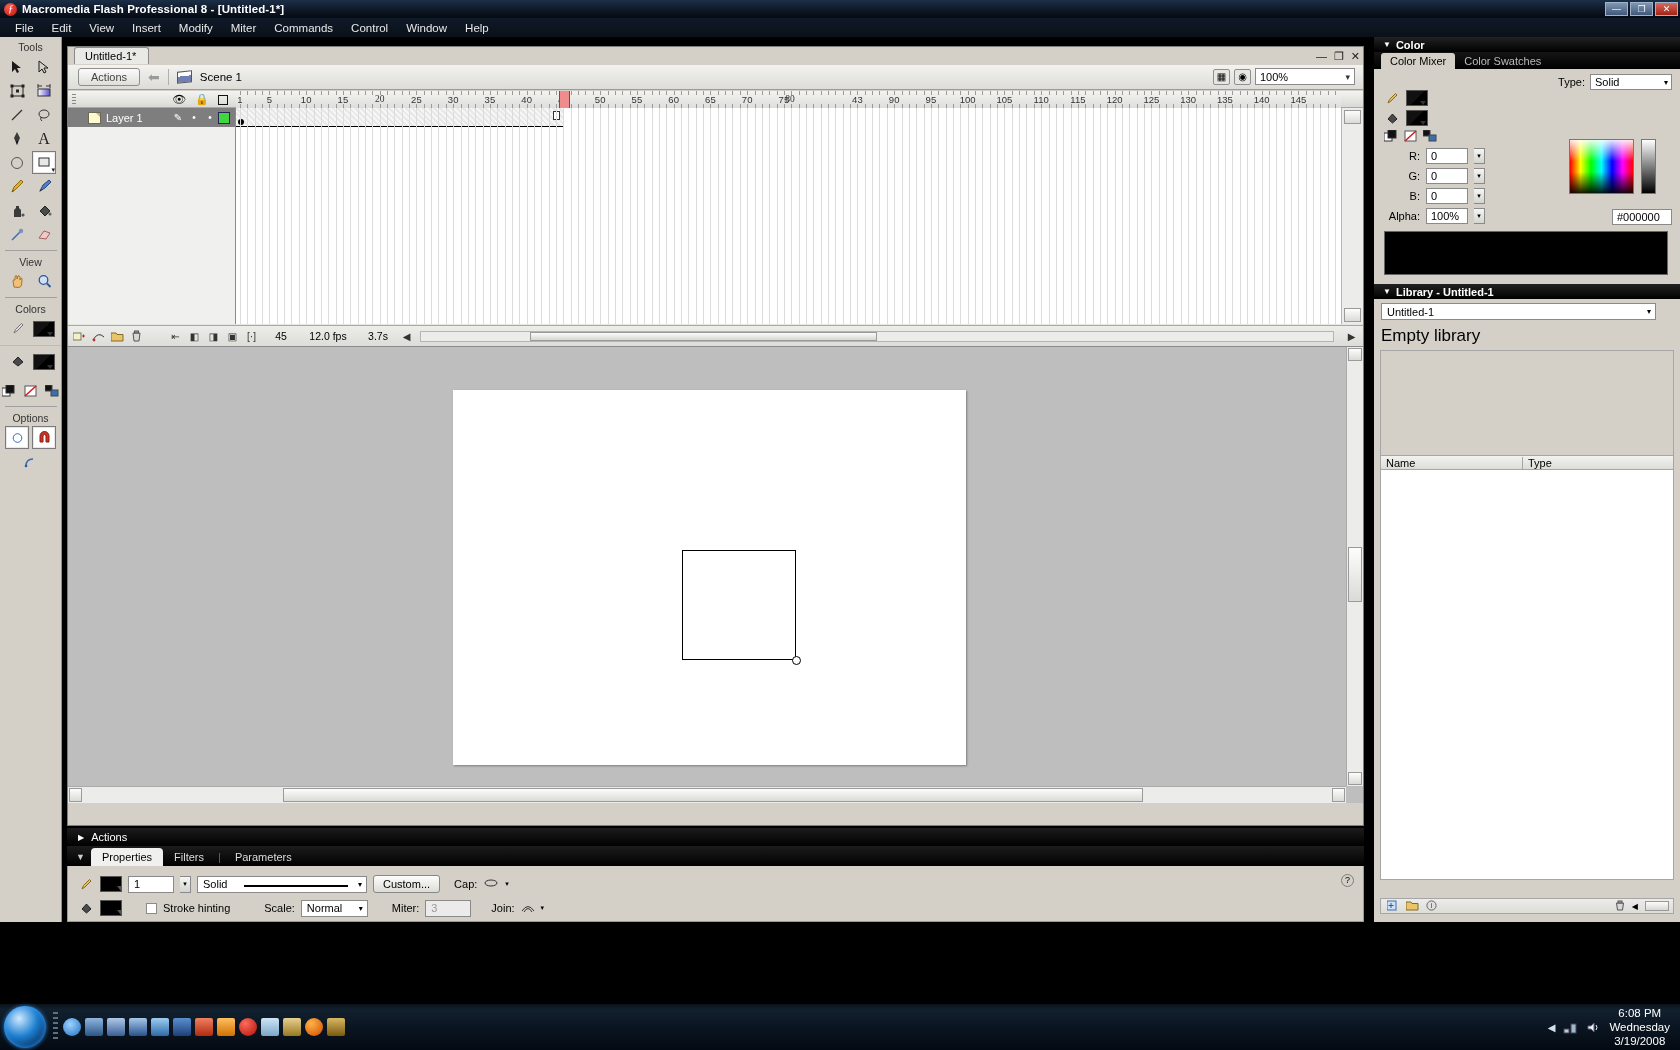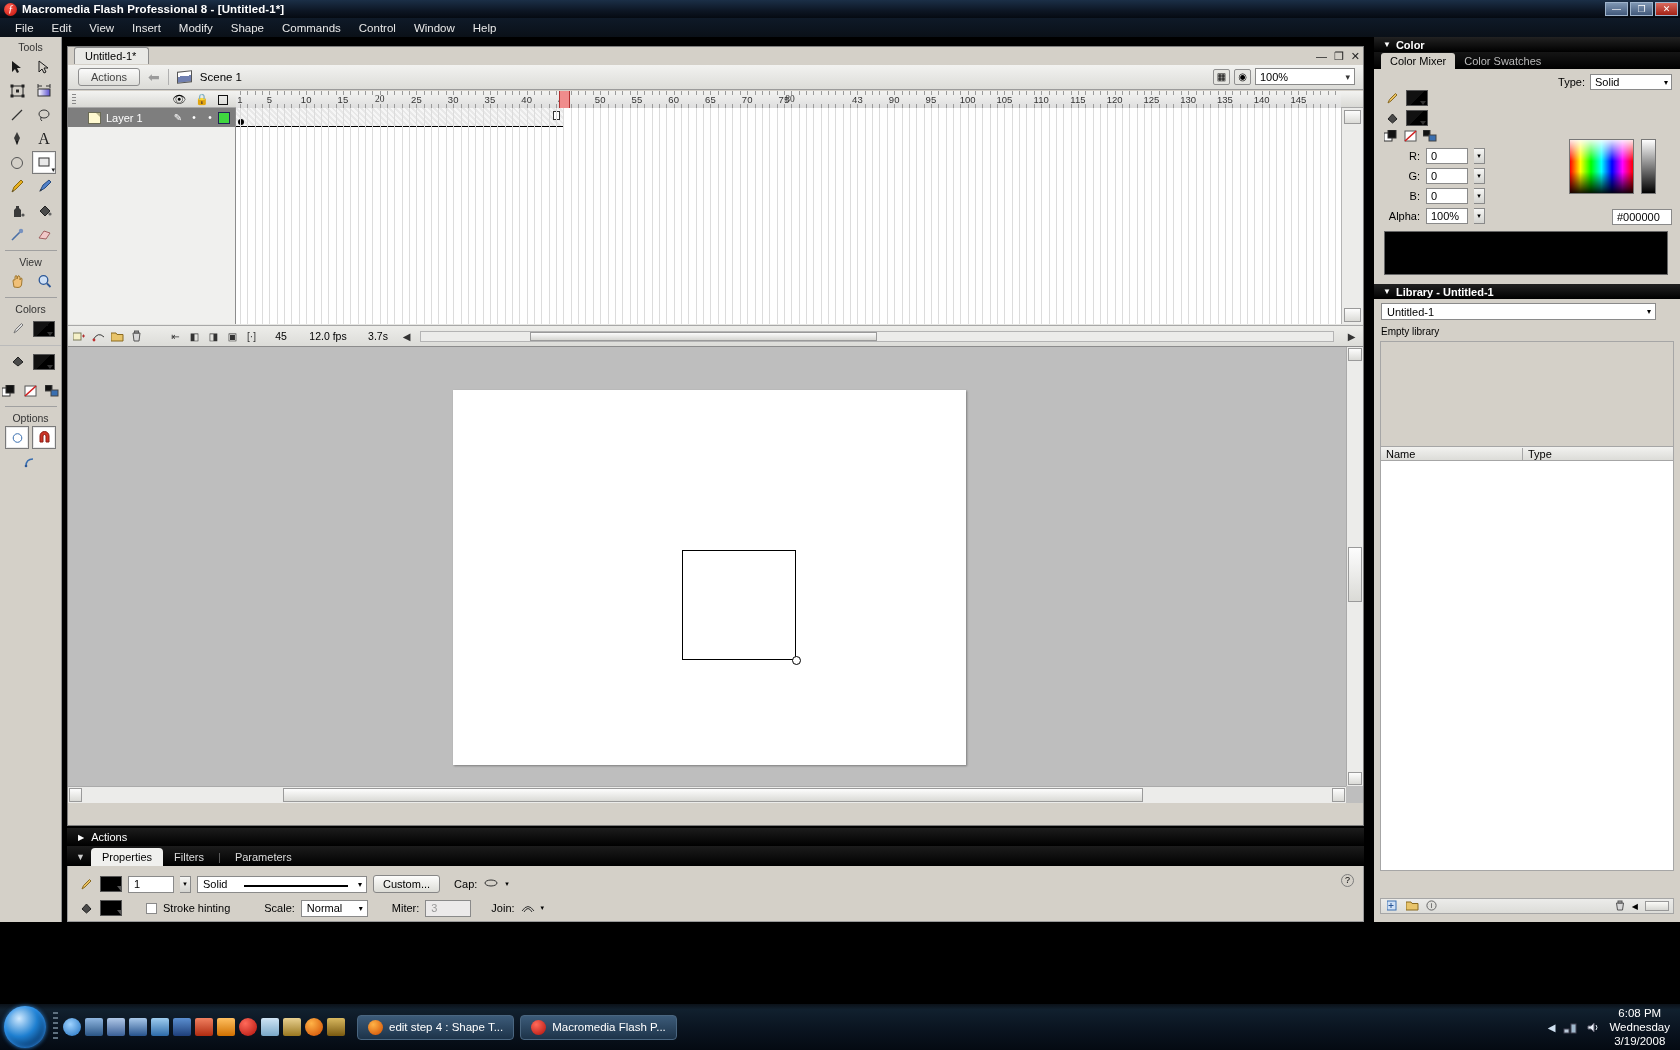--- a/index.html
+++ b/index.html
@@ -199,21 +199,21 @@
     border:1px solid #777;}
   #lumbar { position:absolute; right:24px; top:70px; width:15px; height:55px;
     background:linear-gradient(to bottom,#fff,#000); border:1px solid #777;}
   #hexrow { position:absolute; right:8px; top:140px; display:flex; align-items:center; gap:4px;}
   #hexfield { width:60px; height:16px; background:#fff; border:1px solid #8a8a8a; font-size:11px;
     display:flex; align-items:center; padding-left:4px;}
   #alphaprev { height:44px; background:#000; border:1px solid #666; margin:2px 12px 0 10px;}
   #libsel { height:17px; margin:4px 24px 4px 7px; background:#fff; border:1px solid #8a8a8a;
     font-size:11px; display:flex; align-items:center; padding:0 16px 0 5px; position:relative;}
   #libsel::after{content:"▾"; position:absolute; right:4px; font-size:8px;}
-  #libcount { font-size:10px; padding:2px 0 4px 7px; }
+  #libcount { font-size:17px; padding:2px 0 4px 7px; }
   #libpreview { margin:0 6px; height:105px; background:#d4d0c8; border:1px solid #a6a6a6;
     border-bottom:none; }
   #libcols { margin:0 6px; height:15px; background:linear-gradient(to bottom,#f2f2f0,#dcdcd8);
     border:1px solid #a6a6a6; display:flex; align-items:center; font-size:11px;}
   #libcols .c1 { width:142px; padding-left:5px; border-right:1px solid #a6a6a6; }
   #libcols .c2 { padding-left:5px; }
   #liblist { margin:0 6px; height:410px; background:#fff; border:1px solid #a6a6a6; border-top:none;}
   #libfoot { position:absolute; left:6px; right:6px; bottom:8px; height:16px;
     background:linear-gradient(to bottom,#ececea,#dcdcd8); border:1px solid #a6a6a6;
     display:flex; align-items:center; gap:7px; padding-left:6px; font-size:10px;}
@@ -256,21 +256,21 @@
     <div class="cl">✕</div>
   </div>
 </div>
 
 <div id="menubar">
   <span>File</span>
   <span>Edit</span>
   <span>View</span>
   <span>Insert</span>
   <span>Modify</span>
-  <span>Shape</span>
+  <span>Miter</span>
   <span>Commands</span>
   <span>Control</span>
   <span>Window</span>
   <span>Help</span>
 </div>
 
 <div id="tools">
   <div class="tsec-label">Tools</div>
 
   <div class="trow">
@@ -1280,30 +1280,20 @@
     <span class="qli" style="background:linear-gradient(to bottom,#5b8fd0,#1e3f7a);"></span>
     <span class="qli" style="background:linear-gradient(to bottom,#f08060,#b02b10);"></span>
     <span class="qli" style="background:linear-gradient(to bottom,#ffc060,#d07000);"></span>
     <span class="qli" style="background:radial-gradient(circle at 35% 30%,#ff6a5a,#b0100a);border-radius:50%;"></span>
     <span class="qli" style="background:linear-gradient(to bottom,#cfe4f5,#7aa8c8);"></span>
     <span class="qli" style="background:linear-gradient(to bottom,#e8d090,#9a7820);"></span>
     <span class="qli" style="background:radial-gradient(circle at 35% 30%,#ffb347,#d04a00);border-radius:50%;"></span>
     <span class="qli" style="background:linear-gradient(to bottom,#d8b860,#7a5a10);"></span>
   </div>
 
-  <div id="tasks">
-    <div class="taskbtn">
-      <span class="ic" style="background:radial-gradient(circle at 35% 30%,#ffb347,#d04a00);border-radius:50%;"></span>
-      <span class="nowrap">edit step 4 : Shape T...</span>
-    </div>
-    <div class="taskbtn">
-      <span class="ic" style="background:radial-gradient(circle at 35% 30%,#ff6a5a,#b0100a);border-radius:50%;"></span>
-      <span class="nowrap">Macromedia Flash P...</span>
-    </div>
-  </div>
 
   <div id="tray">
     <span style="font-size:10px;color:#cfe0f0;">◀</span>
     <span class="tico">
       <svg width="15" height="15" viewBox="0 0 15 15">
           <rect x="1" y="9" width="5" height="4" fill="#b8c8d8" stroke="#445"></rect>
           <rect x="8" y="4" width="5" height="9" fill="#9fb8cc" stroke="#445"></rect>
         </svg>
     </span>
     <span class="tico">

